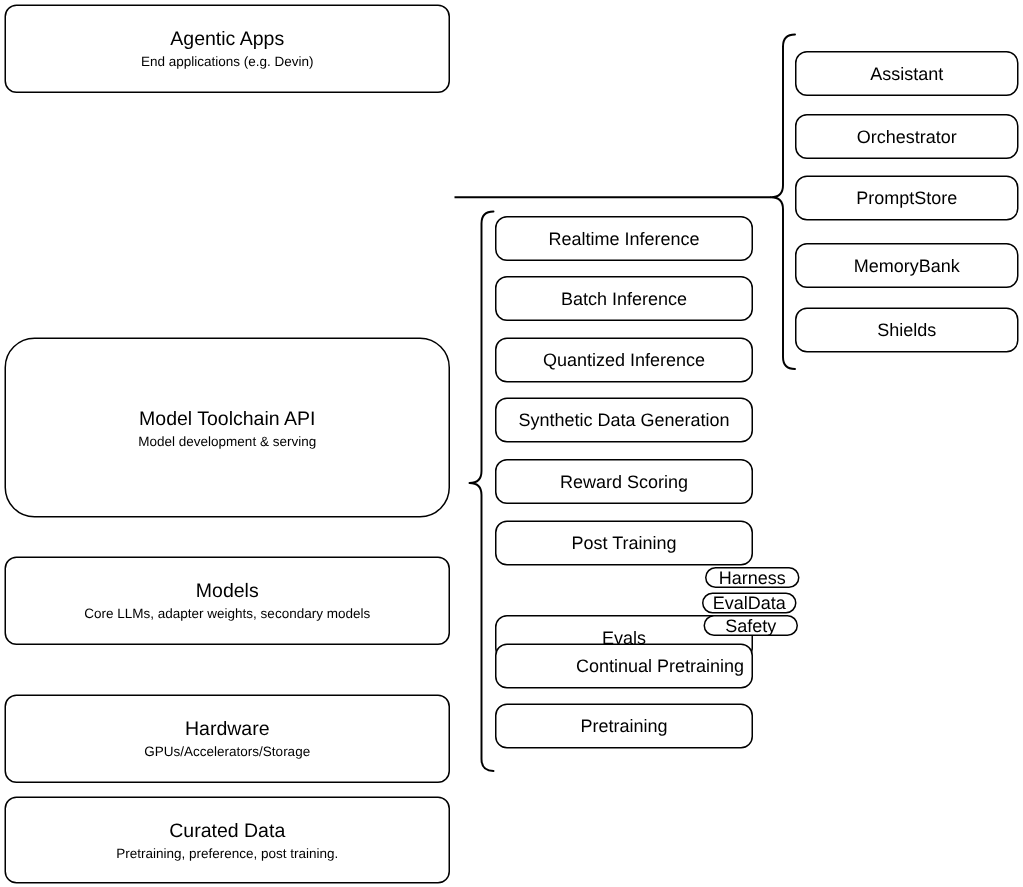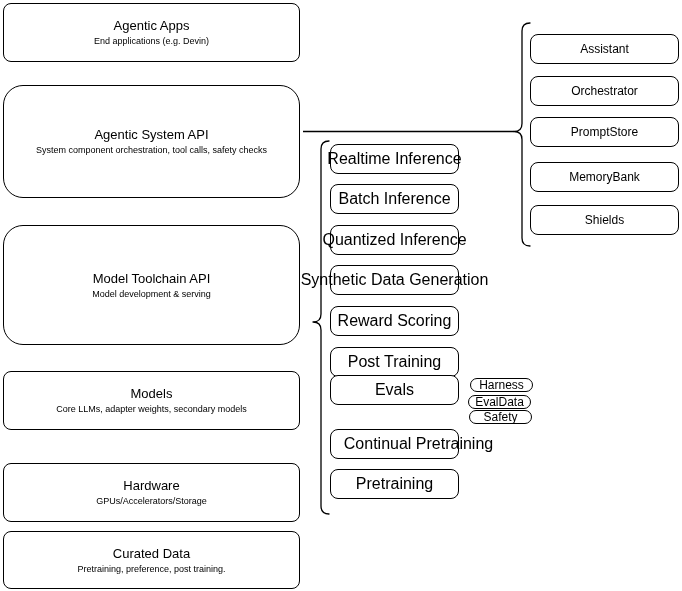--- a/index.html
+++ b/index.html
@@ -48,30 +48,30 @@
   .box .subtitle {
     font-size: 9px;
     line-height: 11px;
     margin-top: 3px;
     white-space: nowrap;
   }
   .node {
     position: absolute;
     box-sizing: border-box;
     left: 330px;
-    width: 129px;
+    width: 172px;
     height: 30px;
     border: 1.3px solid #000000;
     border-radius: 8px;
     background: #ffffff;
     display: flex;
     align-items: center;
     justify-content: center;
     text-align: center;
-    font-size: 16px;
+    font-size: 12px;
     white-space: nowrap;
     z-index: 2;
   }
   .rnode {
     position: absolute;
     box-sizing: border-box;
     left: 530px;
     width: 149px;
     height: 30px;
     border: 1.3px solid #000000;
@@ -112,24 +112,20 @@
     <path d="M 303 131.5 L 514 131.5" fill="none" stroke="#000000" stroke-width="1.3"></path>
     <path d="M 530 23 Q 522 23 522 31 L 522 123.5 Q 522 131.5 514 131.5 Q 522 131.5 522 139.5 L 522 238 Q 522 246 530 246" fill="none" stroke="#000000" stroke-width="1.3" stroke-linecap="round" stroke-linejoin="round"></path>
     <path d="M 329 141 Q 321 141 321 149 L 321 314 Q 321 322 313 322 Q 321 322 321 330 L 321 506 Q 321 514 329 514" fill="none" stroke="#000000" stroke-width="1.3" stroke-linecap="round" stroke-linejoin="round"></path>
   </svg>
 
   <div class="box" style="top:3px;height:59px;border-radius:8px;">
     <div class="title">Agentic Apps</div>
     <div class="subtitle">End applications (e.g. Devin)</div>
   </div>
 
-  <div class="box" style="top:85px;height:113px;border-radius:20px;">
-    <div class="title">Agentic System API</div>
-    <div class="subtitle">System component orchestration, tool calls, safety checks</div>
-  </div>
 
   <div class="box" style="top:225px;height:120px;border-radius:20px;">
     <div class="title">Model Toolchain API</div>
     <div class="subtitle">Model development &amp; serving</div>
   </div>
 
   <div class="box" style="top:371px;height:59px;border-radius:8px;">
     <div class="title">Models</div>
     <div class="subtitle">Core LLMs, adapter weights, secondary models</div>
   </div>
@@ -143,21 +139,21 @@
     <div class="title">Curated Data</div>
     <div class="subtitle">Pretraining, preference, post training.</div>
   </div>
 
   <div class="node" style="top:144px;">Realtime Inference</div>
   <div class="node" style="top:184px;">Batch Inference</div>
   <div class="node" style="top:225px;">Quantized Inference</div>
   <div class="node" style="top:265px;">Synthetic Data Generation</div>
   <div class="node" style="top:306px;">Reward Scoring</div>
   <div class="node" style="top:347px;">Post Training</div>
-  <div class="node" style="top:375px;">Evals</div>
+  <div class="node" style="top:410px;">Evals</div>
   <div class="node" style="top:429px;padding-left:48px;">Continual Pretraining</div>
   <div class="node" style="top:469px;">Pretraining</div>
 
   <div class="pill" style="left:470px;top:378px;">Harness</div>
   <div class="pill" style="left:468px;top:395px;">EvalData</div>
   <div class="pill" style="left:469px;top:410px;">Safety</div>
 
   <div class="rnode" style="top:34px;">Assistant</div>
   <div class="rnode" style="top:76px;">Orchestrator</div>
   <div class="rnode" style="top:117px;">PromptStore</div>

